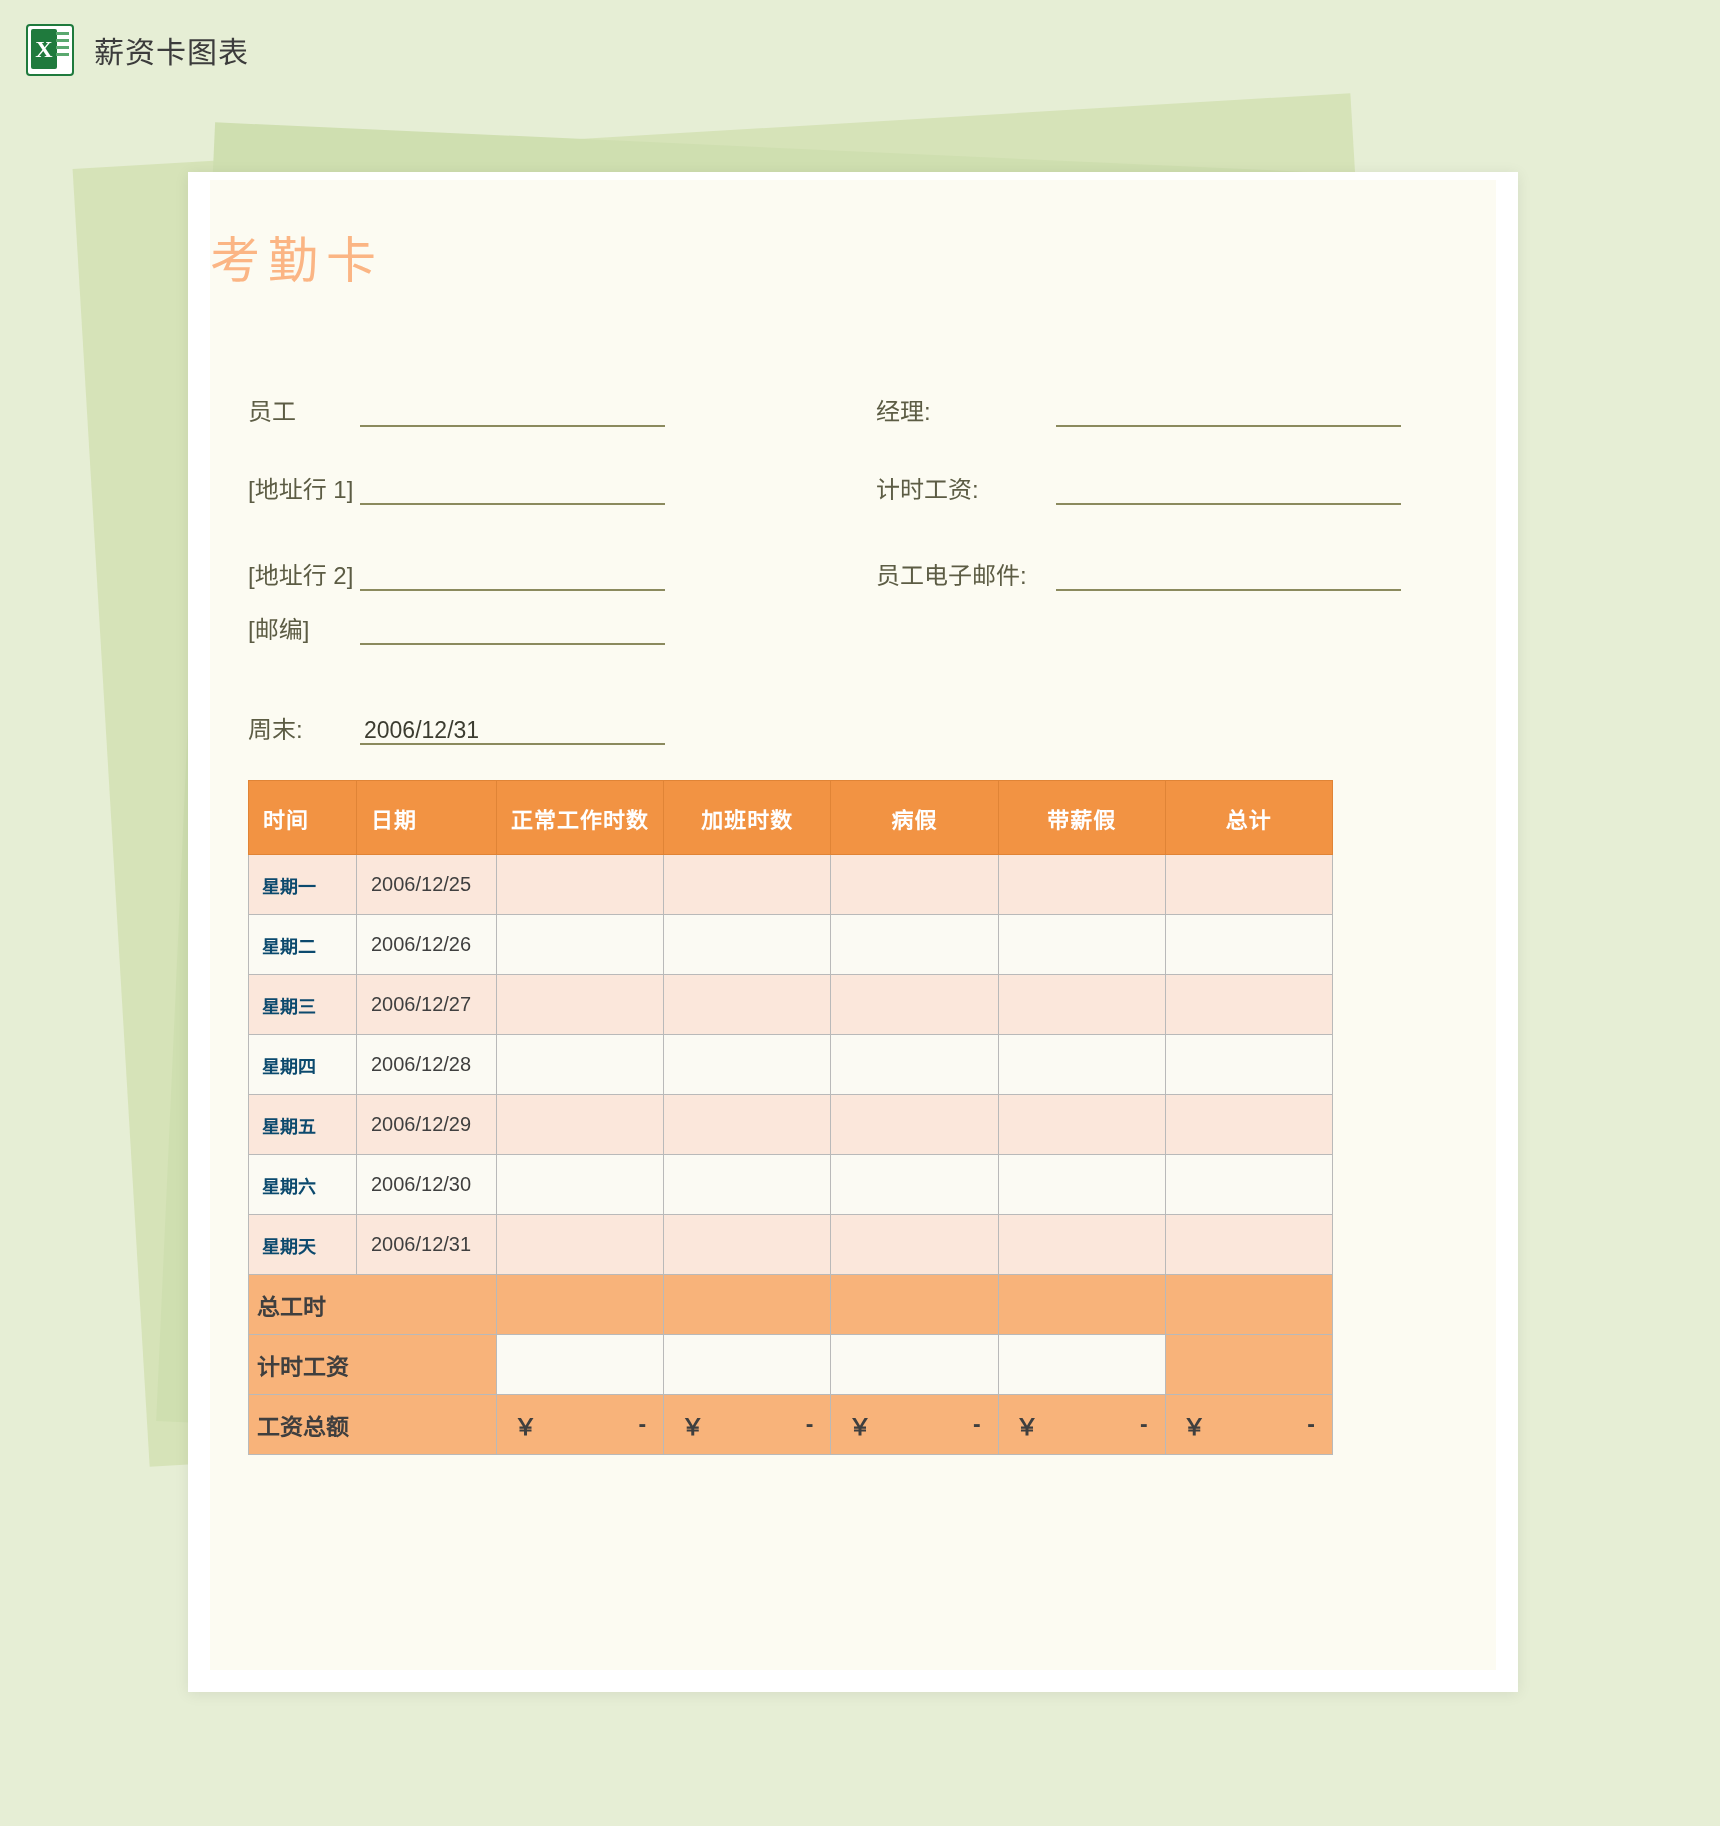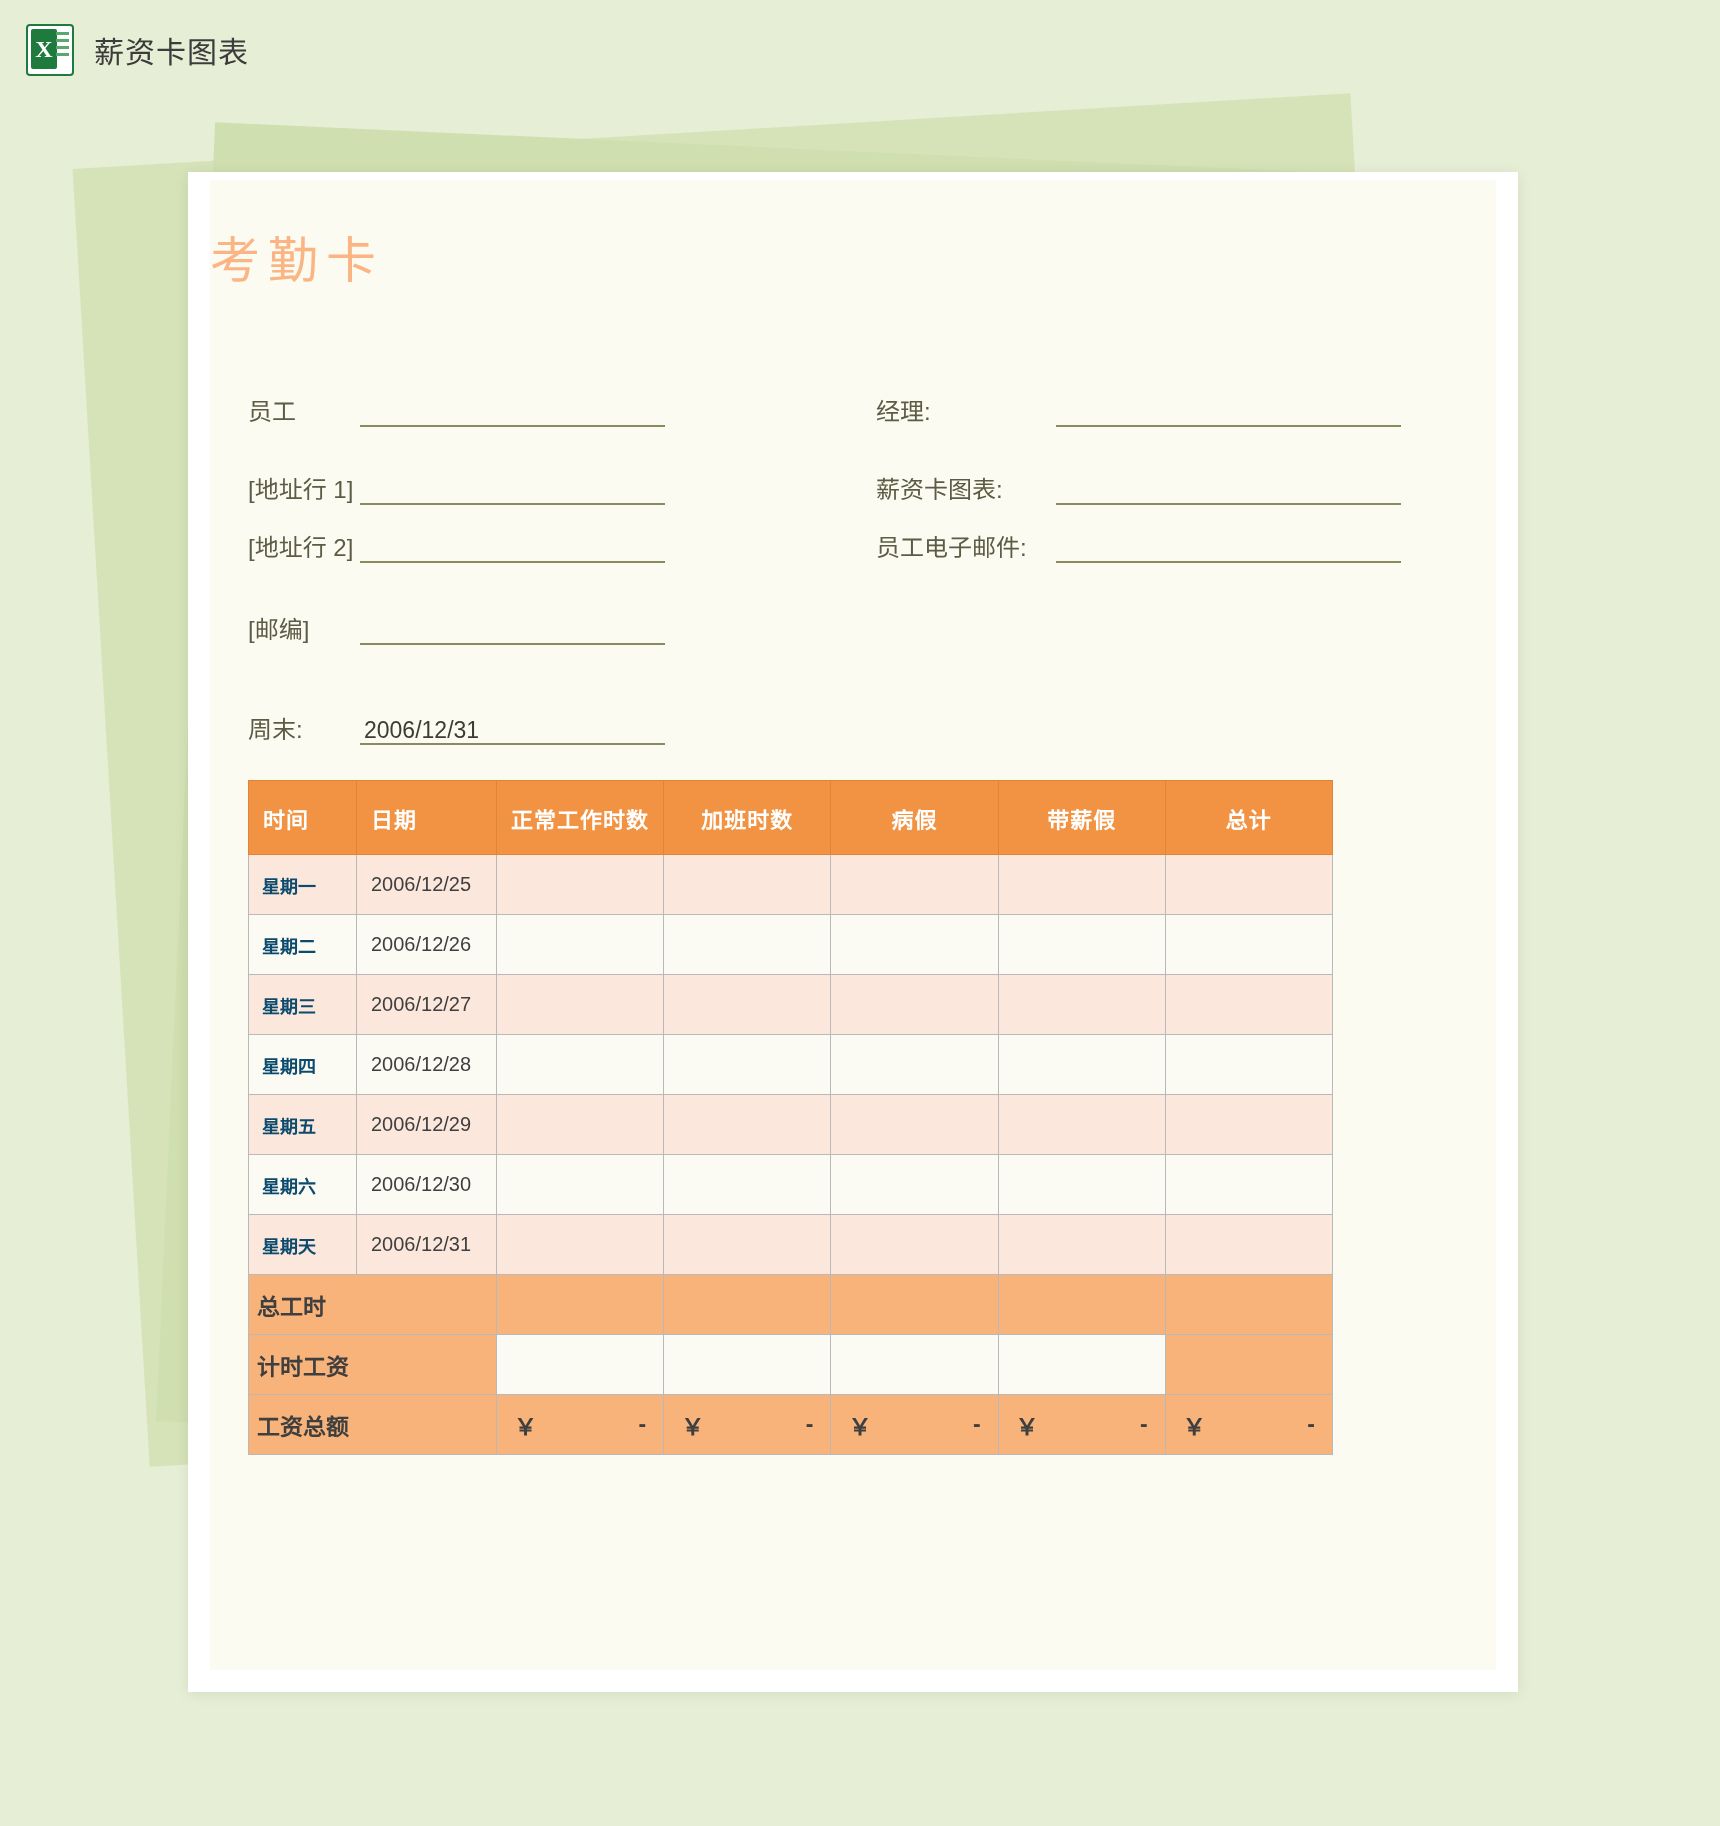--- a/index.html
+++ b/index.html
@@ -150,21 +150,21 @@
     font-size: 23px;
     padding-left: 4px;
     line-height: 30px;
   }
 
   .col-left  { left: 38px; }
   .col-right { left: 666px; }
 
   .r1 { top: 0px; }
   .r2 { top: 78px; }
-  .r3 { top: 136px; }
+  .r3 { top: 164px; }
   .r4 { top: 218px; }
   .r5 { top: 318px; }
 
   .lbl-w   { width: 112px; }
   .line-l  { width: 305px; margin-left: 0px; }
   .line-r  { width: 345px; }
 
   
   .tbl-wrap {
     position: absolute;
@@ -293,21 +293,21 @@
       </div>
 
       <div class="frow col-right r1">
         <span class="flabel" style="width:180px">经理:</span>
         <span class="fline line-r">
           <span class="fvalue"></span>
         </span>
       </div>
 
       <div class="frow col-right r2">
-        <span class="flabel" style="width:180px">薪资卡图表:</span>
+        <span class="flabel" style="width:180px">计时工资:</span>
         <span class="fline line-r">
           <span class="fvalue"></span>
         </span>
       </div>
 
       <div class="frow col-right r3">
         <span class="flabel" style="width:180px">员工电子邮件:</span>
         <span class="fline line-r">
           <span class="fvalue"></span>
         </span>

